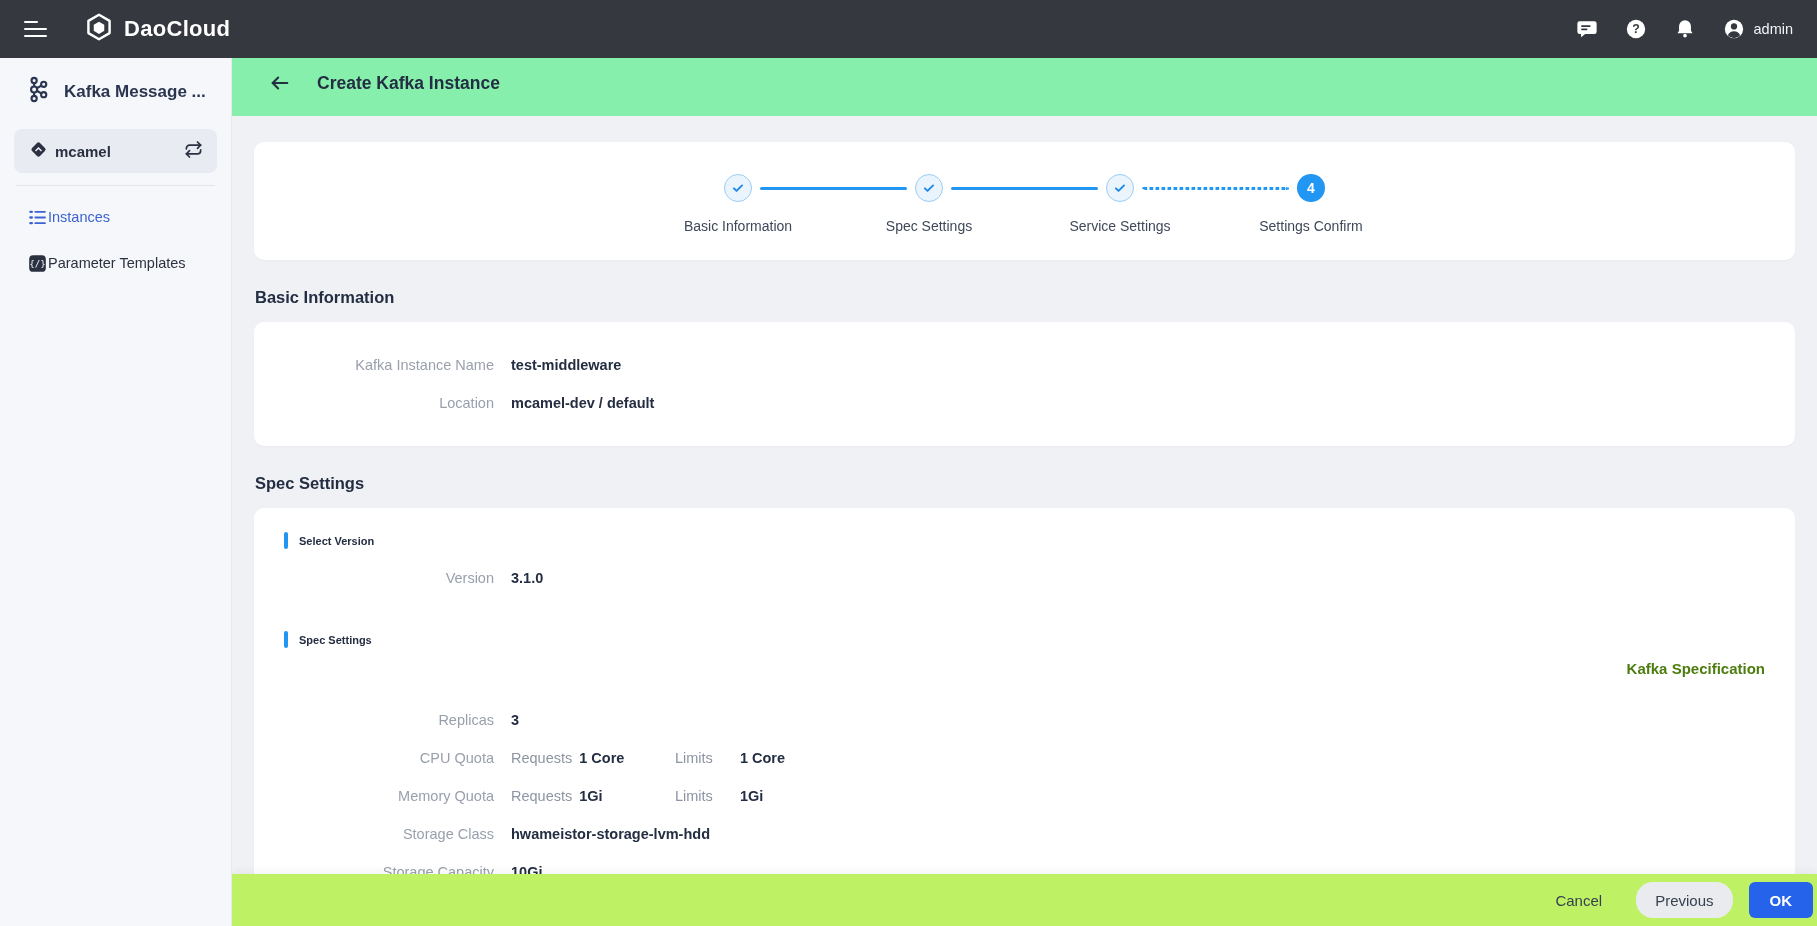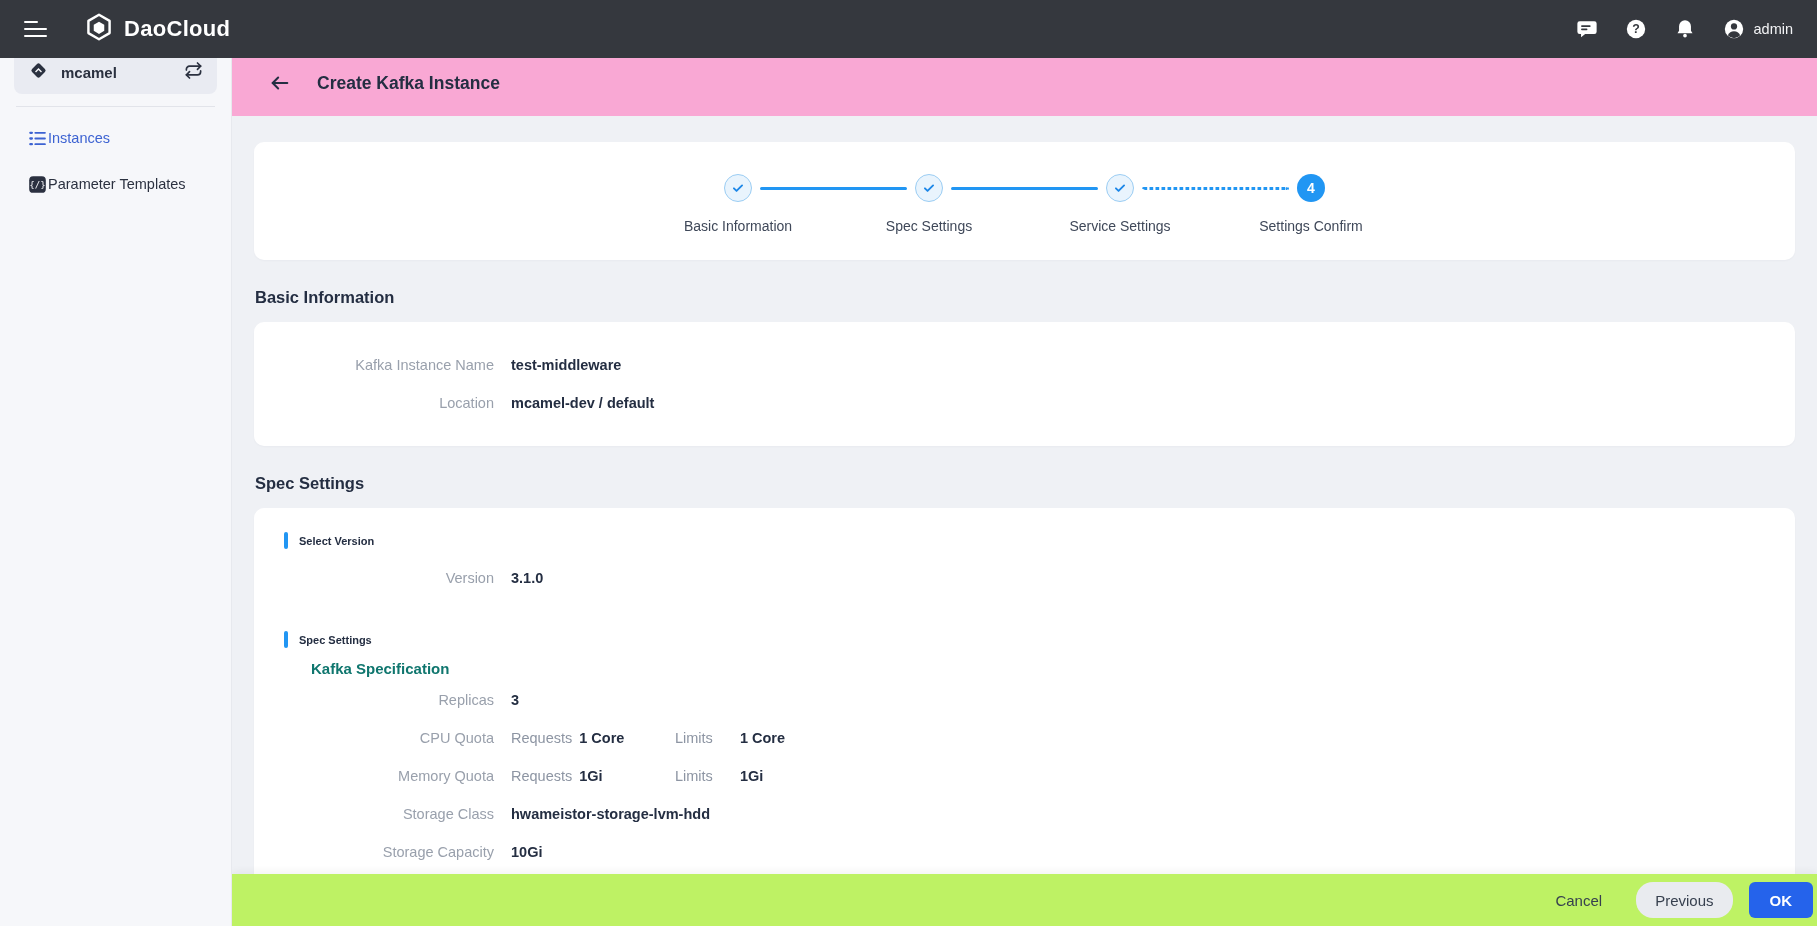--- a/index.html
+++ b/index.html
@@ -32,36 +32,36 @@
 
   
   .sidebar {
     position:absolute; top:50px; left:0; bottom:0; width:232px;
     background:#f6f7fa; border-right:1px solid #e7e9ee; z-index:20;
   }
   .app-head { display:flex; align-items:center; gap:13px; padding:26px 18px 22px 24px; }
   .app-title { font-size:17px; font-weight:bold; color:#2a3650; white-space:nowrap; }
   .workspace {
     margin:0 14px; background:#e9ebf2; border-radius:8px; height:44px;
-    display:flex; align-items:center; padding:0 14px; gap:12px; cursor:pointer;
+    display:flex; align-items:center; padding:0 14px; gap:6px; cursor:pointer;
   }
   .workspace-name { font-size:15px; font-weight:bold; color:#2b3140; flex:1; }
   .side-divider { height:1px; background:#e2e4ea; margin:12px 16px 8px; }
   .nav-item {
     display:flex; align-items:center; gap:0; height:46px;
     padding-left:27px; font-size:14.5px; color:#2b3140; cursor:pointer;
   }
   .nav-item .nav-ic { width:21px; height:21px; color:#2b3140; }
   .nav-item.active { color:#3d63d2; }
   .nav-item.active .nav-ic { color:#3d63d2; }
 
   
   .page-header {
     position:absolute; top:50px; left:232px; right:0; height:66px;
-    background:#f9a8d4; display:flex; align-items:center;
+    background:#86efac; display:flex; align-items:center;
     padding-left:37px; gap:26px; z-index:10;
   }
   .back-btn { width:22px; height:22px; cursor:pointer; display:block; }
   .page-title { font-size:17.5px; font-weight:bold; color:#242e42; }
 
   
   .content {
     position:absolute; top:116px; left:232px; right:0; bottom:52px;
     padding:26px 22px 0; overflow:hidden;
   }
@@ -96,21 +96,21 @@
   .pair { display:inline-flex; gap:7px; min-width:142px; margin-right:22px; }
   .pair:last-child { margin-right:0; min-width:0;gap:27px; }
   .pair-k { color:#8d95a3; font-weight:normal; }
   .pair-v { color:#242e42; font-weight:bold; }
 
   .block-head { display:flex; align-items:center; gap:11px; }
   .block-bar { width:4px; height:17px; background:#2196f3; border-radius:2px; }
   .block-title { font-size:11px; font-weight:bold; color:#242e42; }
   .block-gap { height:34px; }
   .block-body { padding-top:10px; }
-  .block-subtitle { font-size:15px; font-weight:bold; color:#0f766e; margin:12px 0 4px 27px; }
+  .block-subtitle { font-size:15px; font-weight:bold; color:#4d7c0f; margin:12px 0 24px 27px;text-align:right; }
 
   
   .footer {
     position:absolute; left:232px; right:0; bottom:0; height:52px;
     background:#bef264; box-shadow:0 -2px 8px rgba(31,35,41,.06);
     display:flex; align-items:center; justify-content:flex-end;
     padding-right:4px; z-index:10;
   }
   .btn { font-family:inherit; font-size:15px; border:none; border-radius:6px; cursor:pointer; }
   .btn-text { background:transparent; color:#37404f; padding:9px 16px; margin-right:18px; }
@@ -162,20 +162,36 @@
           <circle cx="12" cy="9.2" r="3.4" fill="#35383e"></circle>
           <path d="M5.3 18.7a7.5 7.5 0 0 1 13.4 0A9.94 9.94 0 0 1 12 22a9.94 9.94 0 0 1-6.7-3.3z" fill="#35383e"></path>
         </svg>
       </span>
       <span class="user-name">admin</span>
     </div>
   </div>
 </div>
 
 <div class="sidebar">
+  <div class="app-head">
+    <span>
+      <svg width="27" height="27" viewBox="0 0 24 24" fill="none" stroke="#2a3650" stroke-width="1.9">
+        <circle cx="9" cy="4" r="2.3"></circle>
+          <circle cx="9" cy="12" r="2.7"></circle>
+          <circle cx="9" cy="20" r="2.3"></circle>
+        <circle cx="17.5" cy="7.4" r="2.3"></circle>
+          <circle cx="17.5" cy="16.6" r="2.3"></circle>
+        <line x1="9" y1="6.3" x2="9" y2="9.3"></line>
+          <line x1="9" y1="14.7" x2="9" y2="17.7"></line>
+        <line x1="11.4" y1="10.9" x2="15.4" y2="8.5"></line>
+          <line x1="11.4" y1="13.1" x2="15.4" y2="15.5"></line>
+      </svg>
+    </span>
+    <span class="app-title">Kafka Message ...</span>
+  </div>
 
   <div class="workspace">
     <span>
       <svg width="21" height="21" viewBox="0 0 24 24">
         <rect x="5.6" y="5.6" width="12.8" height="12.8" rx="2.4" transform="rotate(45 12 12)" fill="#2b3140"></rect>
         <path d="M8.6 13.7L12 10.3l3.4 3.4" stroke="#f6f7fa" stroke-width="1.6" fill="none"></path>
       </svg>
     </span>
     <span class="workspace-name">mcamel</span>
     <span>

